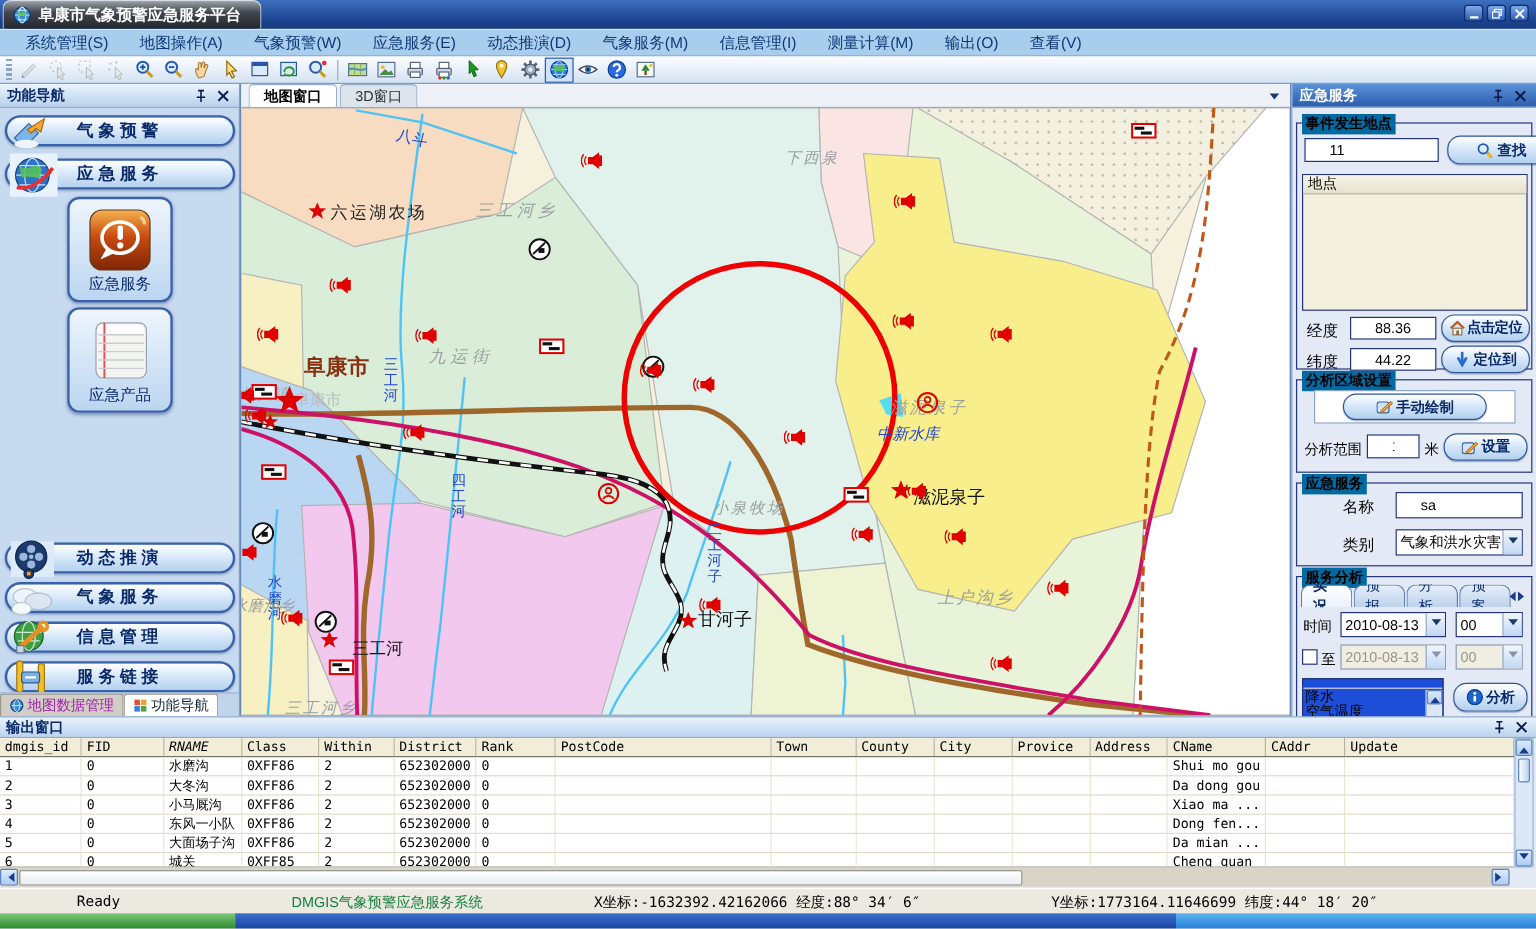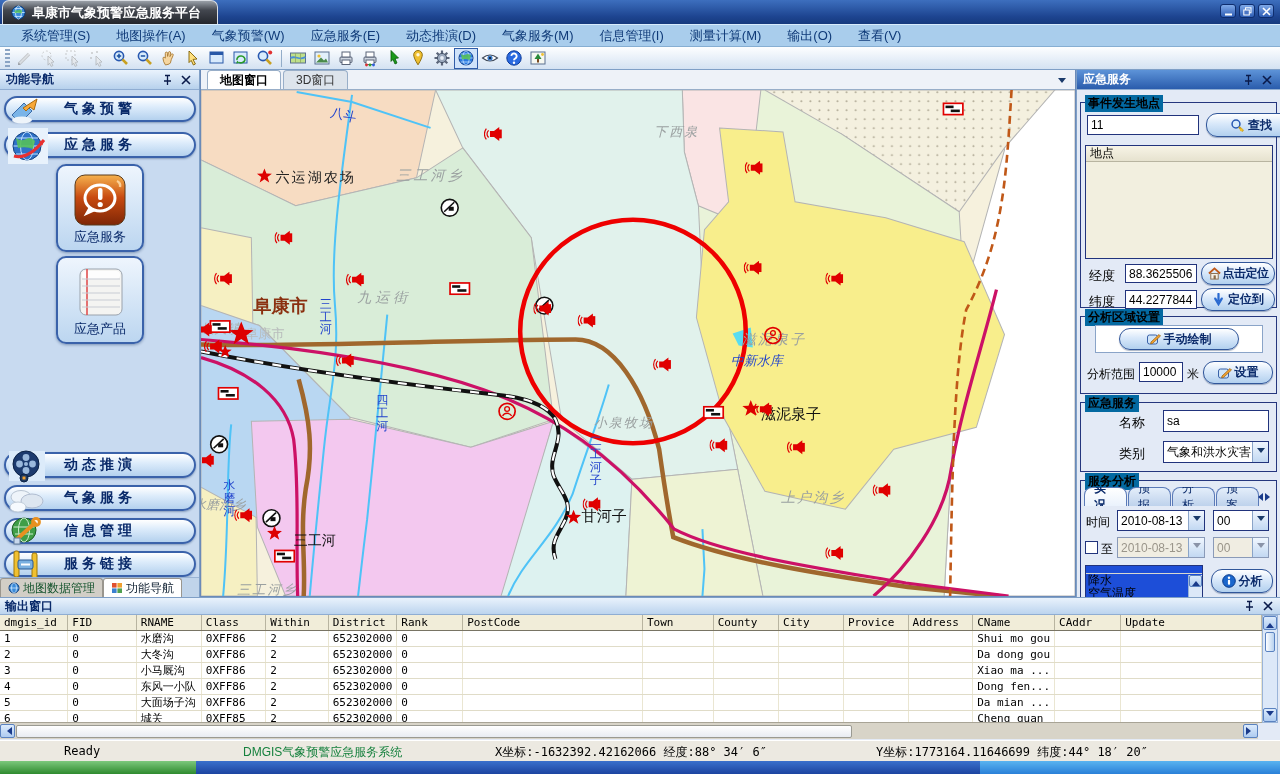--- a/index.html
+++ b/index.html
@@ -42,36 +42,36 @@
 
 
 .lnav{position:absolute;left:4px;width:192px;}
 .pill{position:relative;height:26px;border:2px solid #3a62aa;border-radius:13px;display:flex;align-items:center;justify-content:center;
  background:linear-gradient(180deg,#ffffff,#ddecfb 40%,#b4d1ee);color:#0a2a6a;font-weight:bold;font-size:14px;box-shadow:0 1px 2px rgba(10,40,90,.35);letter-spacing:4px;}
 .pill .picon{position:absolute;left:2px;top:-5px;}
 .card{position:absolute;left:56px;width:88px;height:88px;border:2px solid #3a62aa;border-radius:10px;
  background:linear-gradient(180deg,#eef5fd,#bcd6f0);box-shadow:0 1px 3px rgba(10,40,90,.4);display:flex;flex-direction:column;align-items:center;}
 .card .clabel{margin-top:auto;margin-bottom:4px;font-size:13px;color:#0a2a6a;}
 .ltabs{position:absolute;left:0;bottom:0;width:100%;height:20px;background:#c0d4ea;border-top:1px solid #9ab4d4;display:flex;align-items:flex-end;}
-.ltab{height:19px;display:flex;align-items:center;gap:3px;padding:0 7px;font-size:12px;color:#14532d;background:#d2cec6;border:1px solid #9a968e;border-bottom:none;border-radius:3px 3px 0 0;}
+.ltab{height:19px;display:flex;align-items:center;gap:3px;padding:0 7px;font-size:12px;color:#a21caf;background:#d2cec6;border:1px solid #9a968e;border-bottom:none;border-radius:3px 3px 0 0;}
 .ltab.active{background:#ffffff;color:#123;}
 
 
 .maptabs{height:20px;background:#eef2f8;border-bottom:1px solid #98aec8;display:flex;align-items:flex-end;padding-left:6px;position:relative;}
 .mtab{height:19px;padding:0 12px;display:flex;align-items:center;font-size:12px;color:#333;background:#dde4ec;border:1px solid #98aec8;border-bottom:none;border-radius:4px 4px 0 0;margin-right:2px;}
 .mtab.active{background:#ffffff;font-weight:bold;color:#000;}
 .mapdrop{position:absolute;right:6px;top:3px;width:14px;height:14px;display:flex;align-items:center;justify-content:center;}
 .tri-d{width:0;height:0;border:4px solid transparent;border-top:5px solid #1a3a6a;margin-top:4px;}
 .mapcanvas{flex:1;position:relative;background:#fff;overflow:hidden;}
 .mapcanvas svg{position:absolute;left:0;top:0;width:100%;height:100%;}
 
 
 .grp{position:absolute;left:3px;width:197px;border:1px solid #25367e;}
 .grp-label{position:absolute;top:-8px;left:4px;background:#0369a1;padding:0 3px;font-size:12px;font-weight:bold;color:#000;white-space:nowrap;}
-.inp{border:1px solid #21337c;background:#fff;font-size:12px;padding:1px 3px;font-family:inherit;position:absolute;}
+.inp{border:1px solid #21337c;background:#fff;font-size:12px;padding:1px 20px;font-family:inherit;position:absolute;}
 .rlabel{position:absolute;font-size:13px;color:#000;}
 .btn{position:absolute;display:flex;align-items:center;justify-content:center;gap:3px;border:1px solid #30569a;border-radius:11px;
  background:linear-gradient(180deg,#ffffff,#d8e8fa 45%,#b2d0ee);font-size:12px;font-weight:bold;color:#0a2a6a;box-shadow:0 1px 1px rgba(10,40,90,.35);}
 .listbox{position:absolute;border:1px solid #21337c;background:#f2efdf;}
 .listbox .lhead{height:16px;background:linear-gradient(180deg,#f7f4e6,#e6e2cf);border-bottom:1px solid #b8b4a0;font-size:12px;padding:0 4px;display:flex;align-items:center;}
 .combo{position:absolute;border:1px solid #21337c;background:#fff;font-size:12px;display:flex;align-items:center;}
 .combo .cval{flex:1;padding:0 3px;overflow:hidden;white-space:nowrap;}
 .combo .cbtn{width:16px;align-self:stretch;border-left:1px solid #8aa4c8;background:linear-gradient(180deg,#f0f6fe,#c2d8f2);display:flex;align-items:center;justify-content:center;}
 .combo.disabled{background:#f0ede2;border-color:#8a9ab8;}
 .combo.disabled .cval{color:#9a958a;}
@@ -826,21 +826,21 @@
             <path d="M1 1 L9 9 M9 1 L1 9" stroke="#0a1a4a" stroke-width="1.6"></path>
           </svg>
         </span>
     </div>
     <div class="tablewrap">
       <table class="out" id="outtable">
           <thead>
             <tr>
               <th style="width: 68px;">dmgis_id</th>
               <th style="width: 70px;">FID</th>
-              <th style="width: 65px;">RNAME</th>
+              <th style="width: 65px; font-style: italic;">RNAME</th>
               <th style="width: 65px;">Class</th>
               <th style="width: 63px;">Within</th>
               <th style="width: 65px;">District</th>
               <th style="width: 67px;">Rank</th>
               <th style="width: 184px;">PostCode</th>
               <th style="width: 72px;">Town</th>
               <th style="width: 66px;">County</th>
               <th style="width: 66px;">City</th>
               <th style="width: 65px;">Provice</th>
               <th style="width: 65px;">Address</th>

